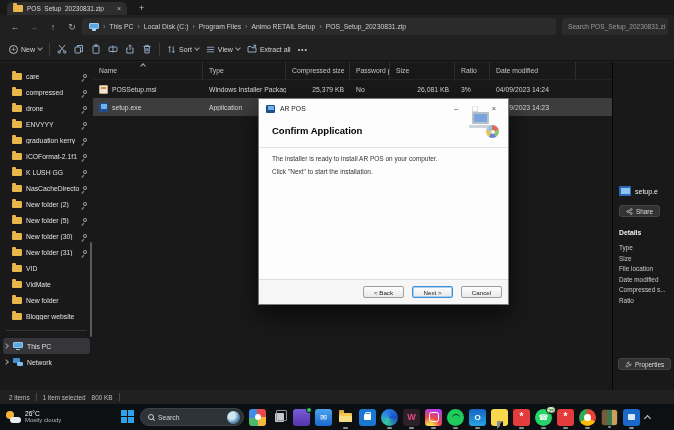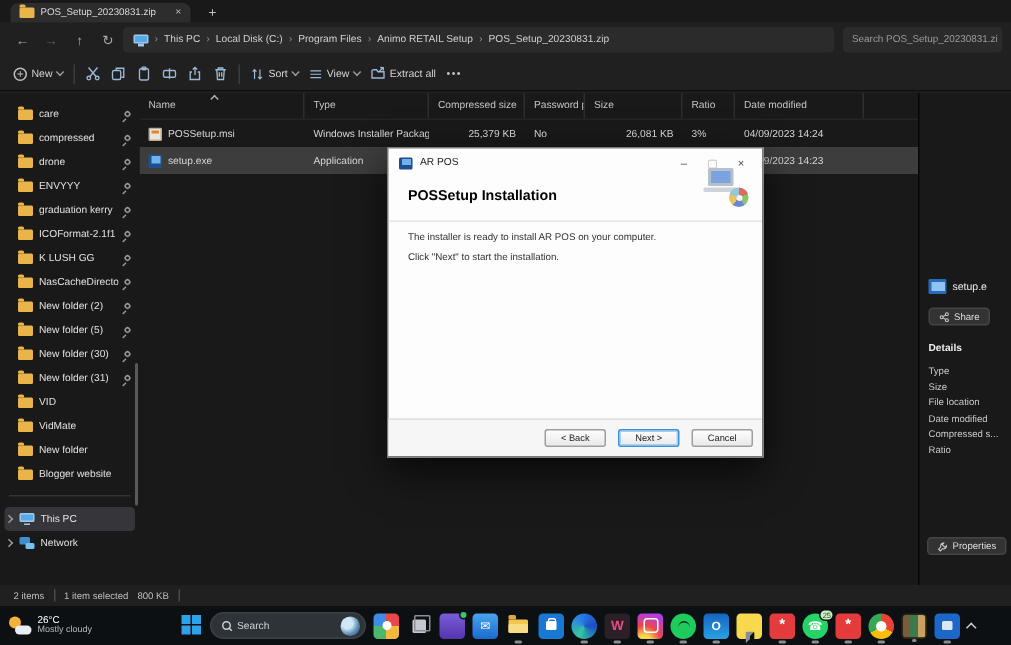--- a/index.html
+++ b/index.html
@@ -450,21 +450,21 @@
 
   <div class="dialog">
     <div class="dlg-title">
       <span class="dlg-appico"></span>
       <span>AR POS</span>
       <span class="sp"></span>
       <span class="dlg-ctl">–</span>
       <span class="dlg-ctl dim">▢</span>
       <span class="dlg-ctl">×</span>
     </div>
-    <div class="dlg-heading">POSSetup Installation</div>
+    <div class="dlg-heading">Confirm Application</div>
     <div class="setup-ico">
       <div class="pc-screen"></div>
         <div class="pc-kbd"></div>
         <div class="pc-disc"></div>
     </div>
     <div class="dlg-sepline"></div>
     <div class="dlg-body">
       <p>The installer is ready to install AR POS on your computer.</p>
       <p>Click "Next" to start the installation.</p>
     </div>

